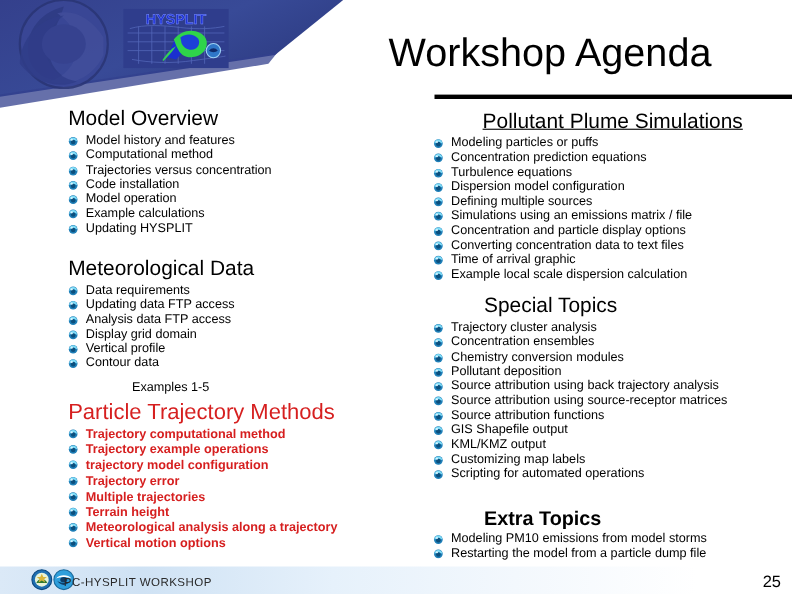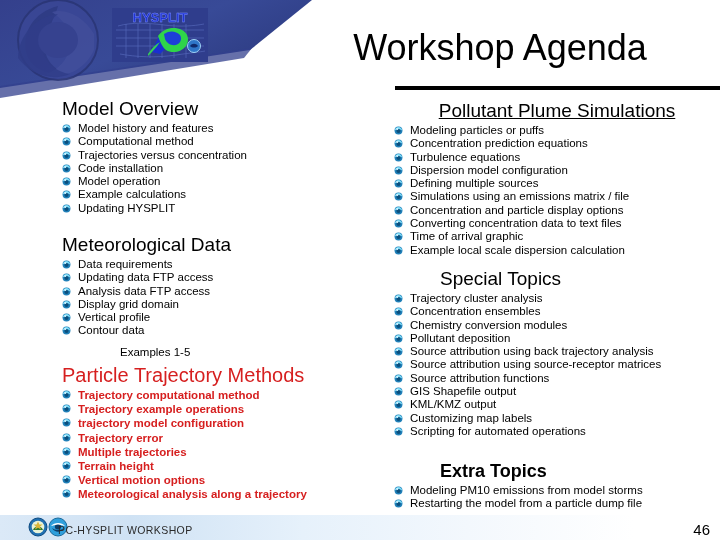--- a/index.html
+++ b/index.html
@@ -463,32 +463,32 @@
       </li>
       <li>
         <span class="bullet-glyph">
           <svg viewBox="0 0 10 10" width="9" height="9" xmlns="http://www.w3.org/2000/svg">
             <circle cx="5" cy="5" r="4.4" fill="#1f7fb8"></circle>
             <path d="M1,5 C1,2.5 3,1 5,1 C7,1 9,2.5 9,5 C7.5,3.5 2.5,3.5 1,5 Z" fill="#7fdcf7"></path>
             <circle cx="5" cy="5.6" r="2.3" fill="#0b4f7d"></circle>
             <circle cx="3.6" cy="3.4" r="1.1" fill="#d8f4ff"></circle>
           </svg>
         </span>
+        <span>Meteorological analysis along a trajectory</span>
+      </li>
+      <li>
+        <span class="bullet-glyph">
+          <svg viewBox="0 0 10 10" width="9" height="9" xmlns="http://www.w3.org/2000/svg">
+            <circle cx="5" cy="5" r="4.4" fill="#1f7fb8"></circle>
+            <path d="M1,5 C1,2.5 3,1 5,1 C7,1 9,2.5 9,5 C7.5,3.5 2.5,3.5 1,5 Z" fill="#7fdcf7"></path>
+            <circle cx="5" cy="5.6" r="2.3" fill="#0b4f7d"></circle>
+            <circle cx="3.6" cy="3.4" r="1.1" fill="#d8f4ff"></circle>
+          </svg>
+        </span>
         <span>Vertical motion options</span>
-      </li>
-      <li>
-        <span class="bullet-glyph">
-          <svg viewBox="0 0 10 10" width="9" height="9" xmlns="http://www.w3.org/2000/svg">
-            <circle cx="5" cy="5" r="4.4" fill="#1f7fb8"></circle>
-            <path d="M1,5 C1,2.5 3,1 5,1 C7,1 9,2.5 9,5 C7.5,3.5 2.5,3.5 1,5 Z" fill="#7fdcf7"></path>
-            <circle cx="5" cy="5.6" r="2.3" fill="#0b4f7d"></circle>
-            <circle cx="3.6" cy="3.4" r="1.1" fill="#d8f4ff"></circle>
-          </svg>
-        </span>
-        <span>Meteorological analysis along a trajectory</span>
       </li>
     </ul>
   </div>
 </div>
 
 <div class="column" id="col-right">
 
   <div class="section" style="top:100px;">
     <h2 class="sec-title center">Pollutant Plume Simulations</h2>
     <ul class="bullets indent-46">
@@ -774,13 +774,13 @@
 
     <circle cx="30" cy="10" r="9" fill="#2f9fdc"></circle>
     <circle cx="30" cy="10" r="9" fill="none" stroke="#1a6a9c" stroke-width="1"></circle>
     <path d="M23,9 C26,5 34,5 37,9 C34,7.5 26,7.5 23,9 Z" fill="#ffffff"></path>
     <path d="M24,11 C27,16 33,16 36,11 C33,13.5 27,13.5 24,11 Z" fill="#0d3f6b"></path>
     <ellipse cx="30" cy="10" rx="3.2" ry="2.4" fill="#0d3f6b"></ellipse>
   </svg>
 </div>
 
 <div id="footer-text">PC-HYSPLIT WORKSHOP</div>
-<div id="page-number">46</div>
+<div id="page-number">25</div>
 
 </body></html>

